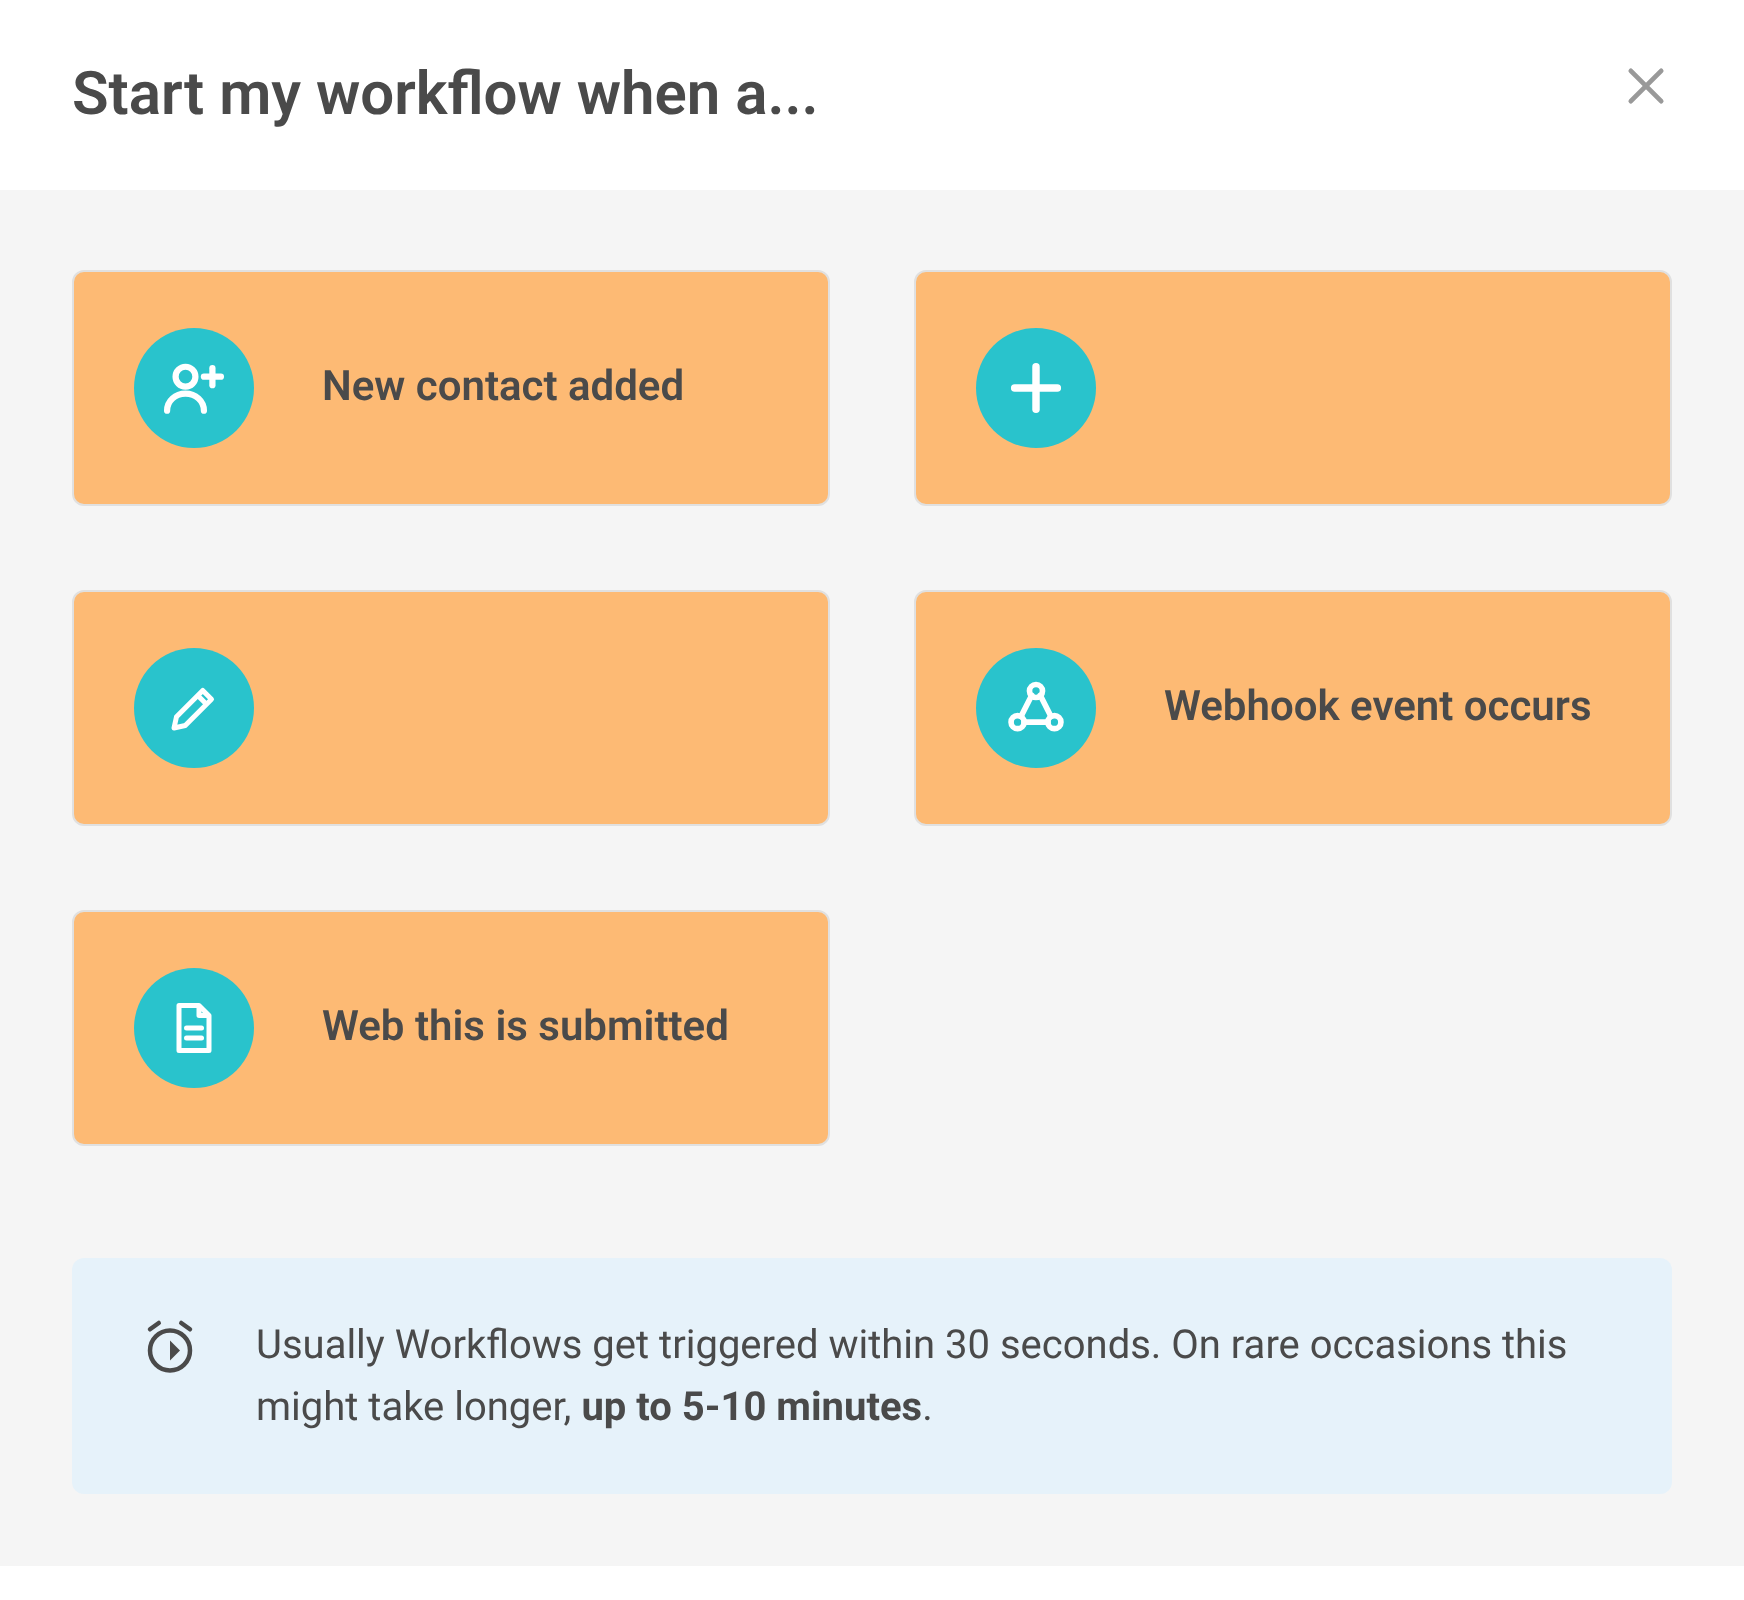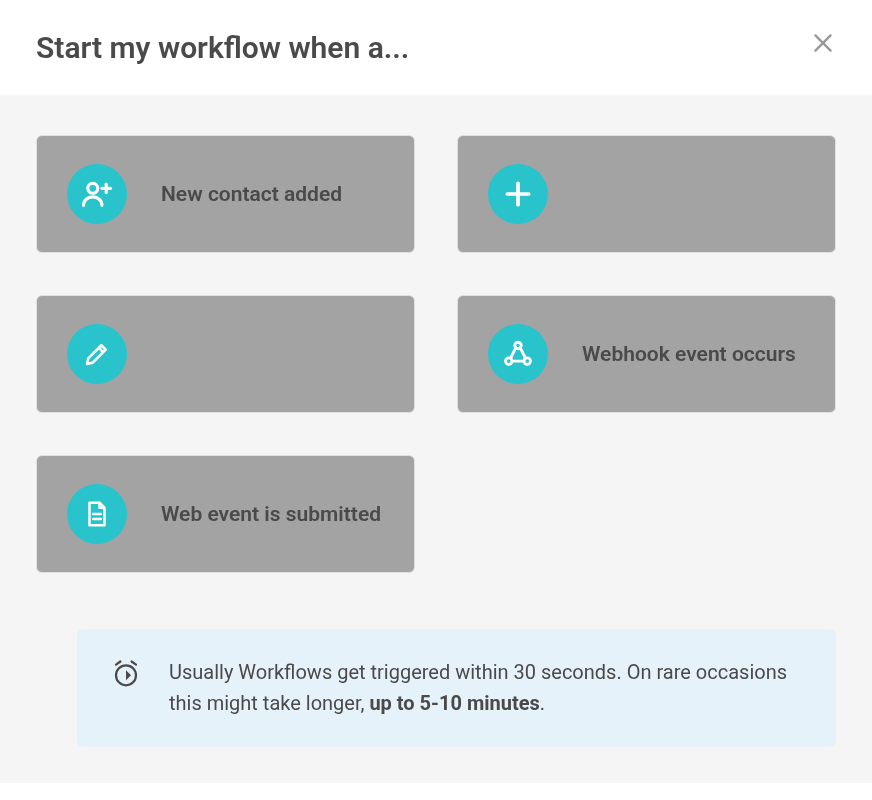--- a/index.html
+++ b/index.html
@@ -36,21 +36,21 @@
       background: #f5f5f5;
       padding: 40px 36px 36px 36px;
     }
     .grid {
       display: grid;
       grid-template-columns: 1fr 1fr;
       gap: 42px;
       margin-bottom: 56px;
     }
     .card {
-      background: #a3a3a3;
+      background: #fdba74;
       border: 1px solid #e0e0e0;
       border-radius: 6px;
       padding: 28px 30px;
       display: flex;
       align-items: center;
       gap: 34px;
       cursor: pointer;
     }
     .icon-circle {
       width: 60px;
@@ -68,21 +68,20 @@
       color: #4a4a4a;
       line-height: 1.35;
     }
     .info-box {
       background: #e6f2fa;
       border-radius: 6px;
       padding: 28px 34px;
       display: flex;
       align-items: flex-start;
       gap: 28px;
-      margin-left: 41px;
     }
     .info-icon {
       flex-shrink: 0;
       margin-top: 2px;
     }
     .info-text {
       font-size: 20px;
       color: #4a4a4a;
       line-height: 1.55;
     }
@@ -152,21 +151,21 @@
 
     <div class="card">
       <div class="icon-circle">
         <svg width="30" height="30" viewBox="0 0 24 24" fill="none">
           <path d="M6 3h8l4 4v14H6V3z" stroke="#ffffff" stroke-width="2" stroke-linejoin="round"></path>
           <path d="M14 3v4h4" stroke="#ffffff" stroke-width="2" stroke-linejoin="round"></path>
           <line x1="9" y1="12" x2="15" y2="12" stroke="#ffffff" stroke-width="2" stroke-linecap="round"></line>
           <line x1="9" y1="16" x2="15" y2="16" stroke="#ffffff" stroke-width="2" stroke-linecap="round"></line>
         </svg>
       </div>
-      <div class="card-label">Web event is submitted</div>
+      <div class="card-label">Web this is submitted</div>
     </div>
 
   </div>
 
   <div class="info-box">
     <div class="info-icon">
       <svg width="30" height="30" viewBox="0 0 24 24" fill="none">
         <circle cx="12" cy="13" r="8" stroke="#4a4a4a" stroke-width="1.8"></circle>
         <polygon points="12,9 16,13 12,17" fill="#4a4a4a"></polygon>
         <line x1="4" y1="4.5" x2="7.5" y2="2" stroke="#4a4a4a" stroke-width="1.8" stroke-linecap="round"></line>

